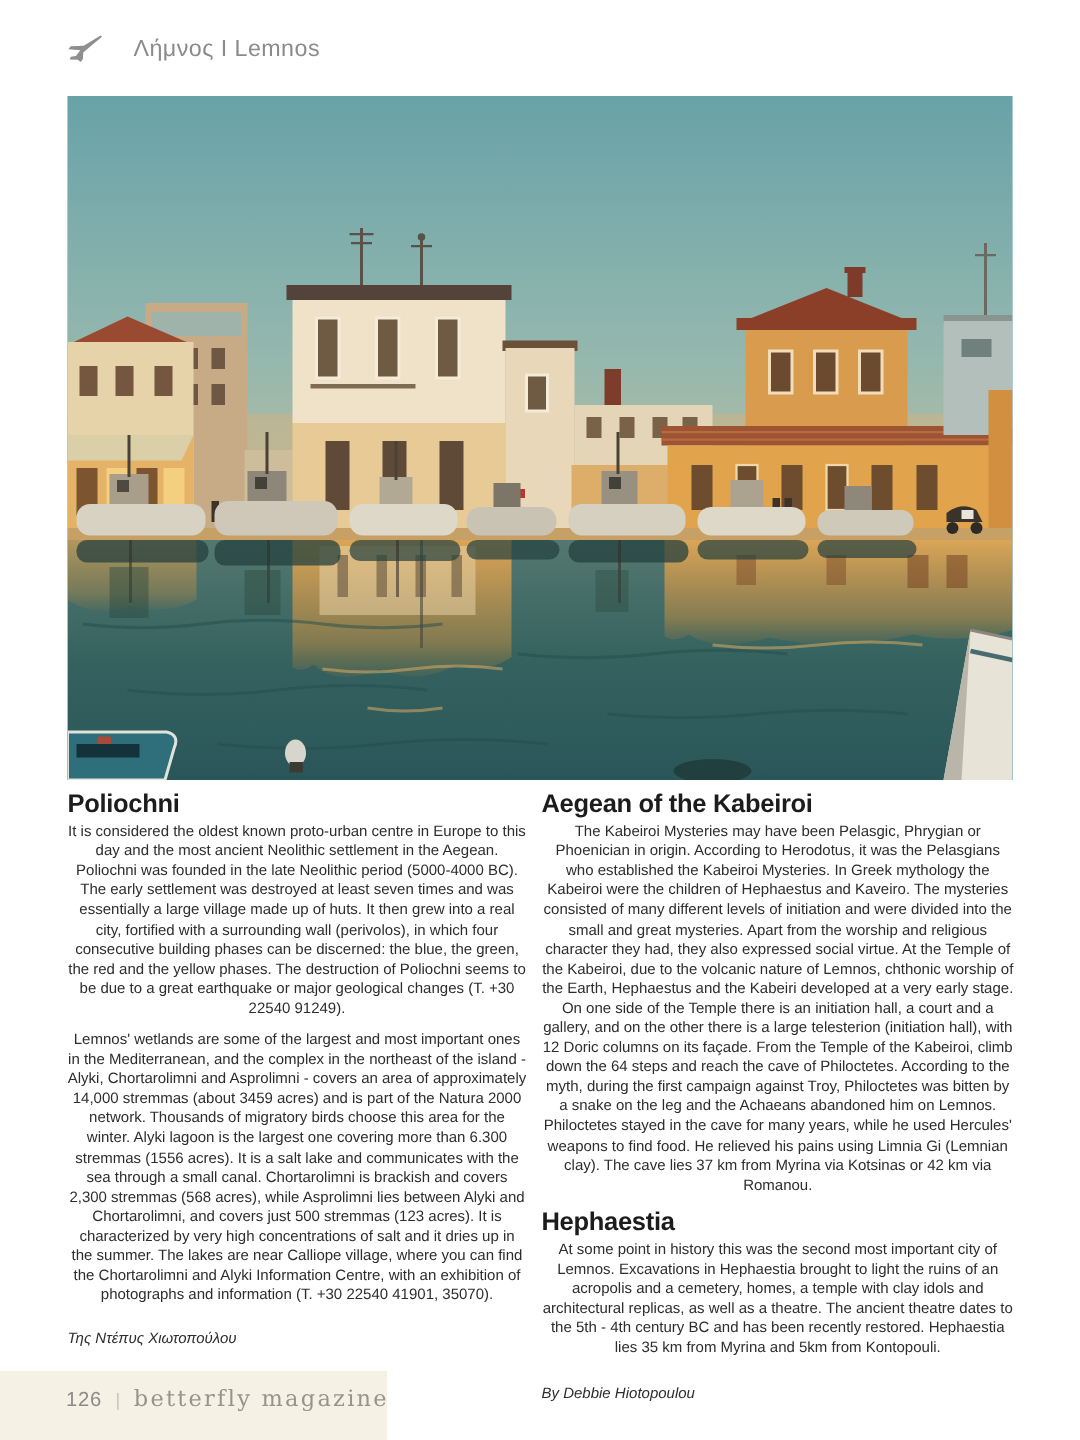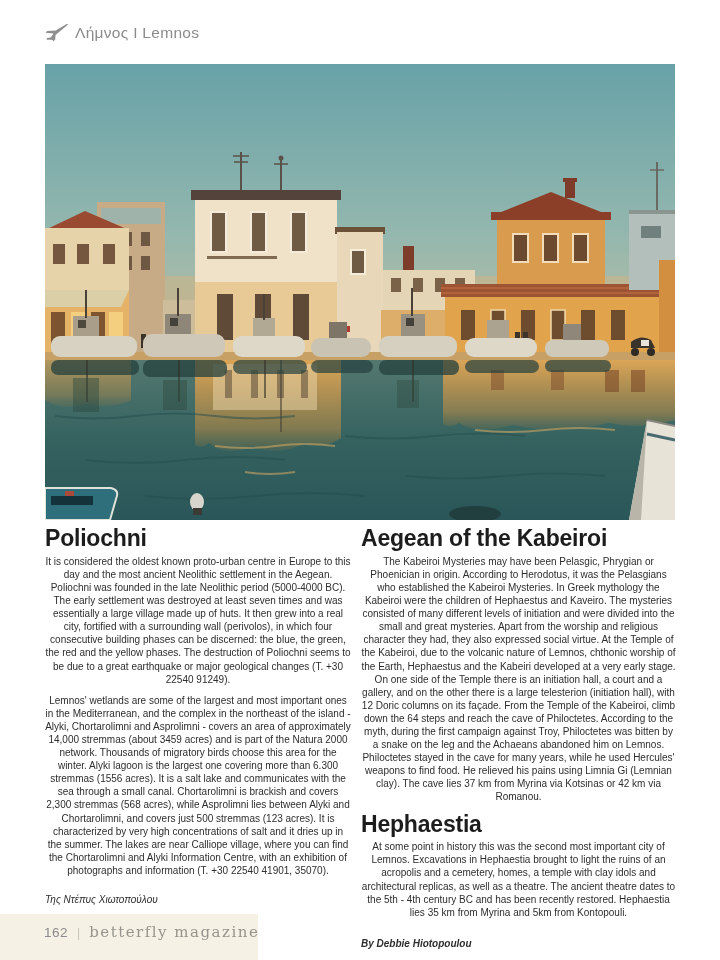--- a/index.html
+++ b/index.html
@@ -3,35 +3,35 @@
 <meta charset="utf-8">
 <style>
   * { box-sizing: border-box; }
   html,body { margin:0; padding:0; background:#e9e9e9; }
   .page {
     position:relative; width:720px; height:960px; margin:0 auto;
     background:#ffffff; overflow:hidden;
     font-family:"Liberation Sans", sans-serif;
   }
   
-  .header { position:absolute; left:44px; top:22px; display:flex; align-items:center; gap:5px; color:#8b8b8b; }
+  .header { position:absolute; left:44px; top:22px; display:flex; align-items:center; gap:19px; color:#8b8b8b; }
   .plane-icon { width:26px; height:22px; flex:0 0 auto; }
   .header-title { font-size:15.5px; letter-spacing:.3px; color:#8b8b8b; }
   
   .photo { position:absolute; left:45px; top:64px; width:630px; height:456px; overflow:hidden; background:#68a2a8; }
   .photo svg { display:block; }
   
   .cols { position:absolute; left:45px; top:526px; width:631px; display:flex; gap:10px; }
   .col-left { width:306px; flex:0 0 auto; }
   .col-right { width:315px; flex:0 0 auto; }
-  h2.sec-title { font-weight:bold; font-size:23px; line-height:1.12; color:#1c1c1c; margin:0 0 3px 0; letter-spacing:-0.2px; }
+  h2.sec-title { font-weight:bold; font-size:17px; line-height:1.12; color:#1c1c1c; margin:0 0 3px 0; letter-spacing:-0.2px; }
   .sec { margin:0 0 8px 0; }
   p.body { font-size:10px; line-height:13.1px; color:#2d2d2d; margin:0; text-align:center; }
   .credit { font-style:italic; font-size:10px; color:#2d2d2d; margin-top:17px; }
-  .credit-bold { font-weight:bold; margin-top:19px; }
+  .credit-bold { font-weight:normal; margin-top:19px; }
   
   .footer-band { position:absolute; left:0; top:914px; width:258px; height:46px; background:#f6f1e5; }
   .footer { position:absolute; left:44px; top:923px; display:flex; align-items:baseline; gap:9px; }
   .page-num { font-size:13.5px; color:#8b8b8b; letter-spacing:.5px; }
   .footer-divider { font-size:12px; color:#c7c3ba; }
   .mag-name { font-family:"DejaVu Serif", serif; font-size:15px; color:#96948c; letter-spacing:1.5px; }
 </style>
 </head>
 <body>
 
@@ -272,18 +272,18 @@
       <div class="sec">
         <h2 class="sec-title">Hephaestia</h2>
         <p class="body">At some point in history this was the second most important city of Lemnos. Excavations in Hephaestia brought to light the ruins of an acropolis and a cemetery, homes, a temple with clay idols and architectural replicas, as well as a theatre. The ancient theatre dates to the 5th - 4th century BC and has been recently restored. Hephaestia lies 35 km from Myrina and 5km from Kontopouli.</p>
       </div>
       <div class="credit credit-bold">By Debbie Hiotopoulou</div>
     </div>
   </div>
 
   <div class="footer-band"></div>
   <div class="footer">
-    <span class="page-num">162</span>
+    <span class="page-num">126</span>
     <span class="footer-divider">|</span>
     <span class="mag-name">betterfly magazine</span>
   </div>
 
 </div>
 
 </body></html>

